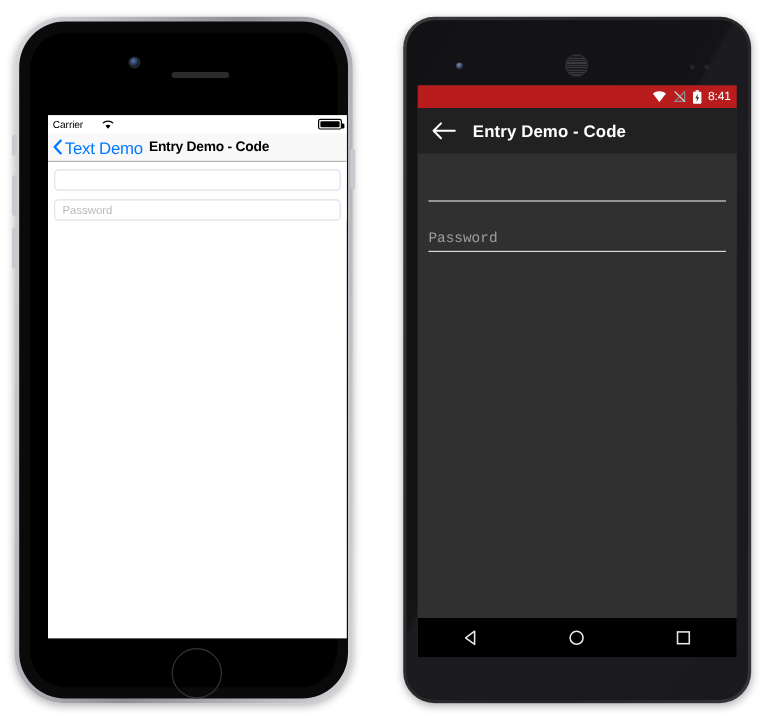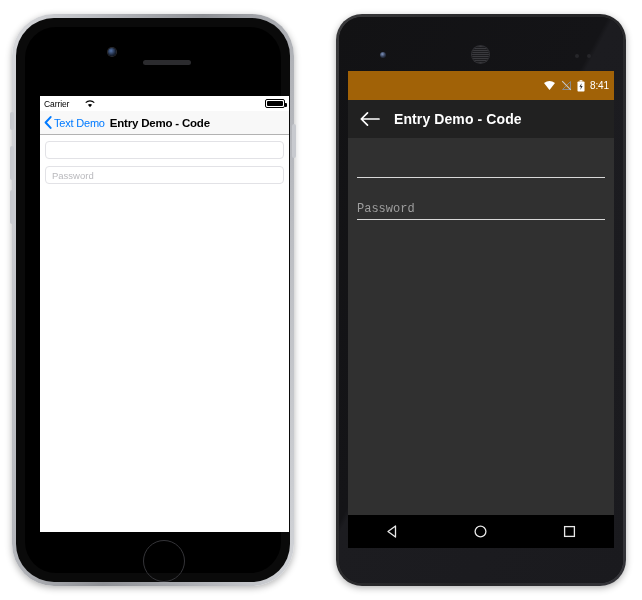--- a/index.html
+++ b/index.html
@@ -192,21 +192,21 @@
     display: flex;
     align-items: center;
     color: #007aff;
     cursor: pointer;
   }
   .ios-chevron {
     display: block;
     margin-right: 2px;
   }
   .ios-back-label {
-    font-size: 11px;
+    font-size: 14px;
     color: #007aff;
     letter-spacing: -0.2px;
   }
   .ios-title {
     font-size: 11.5px;
     font-weight: bold;
     color: #000;
     margin-left: 5px;
     letter-spacing: -0.2px;
   }
@@ -296,22 +296,22 @@
   .and-screen {
     position: absolute;
     left: 12px;
     top: 57px;
     width: 266px;
     height: 477px;
     background: #303030;
     overflow: hidden;
   }
   .and-statusbar {
-    height: 29px;
-    background: #a16207;
+    height: 19px;
+    background: #b91c1c;
     display: flex;
     align-items: center;
     justify-content: flex-end;
     padding-right: 5px;
     gap: 5px;
     box-sizing: border-box;
   }
   .and-sb-time {
     color: #ffffff;
     font-size: 10px;

